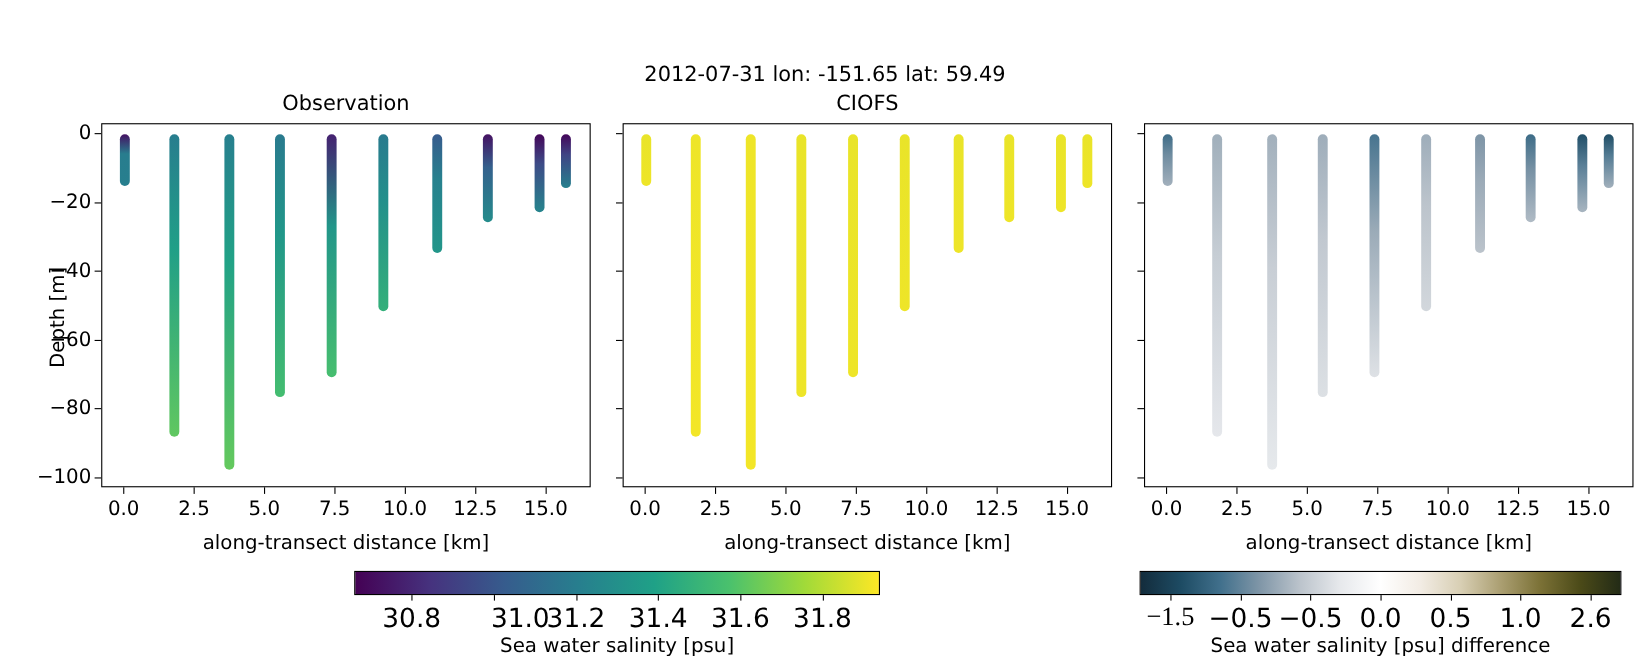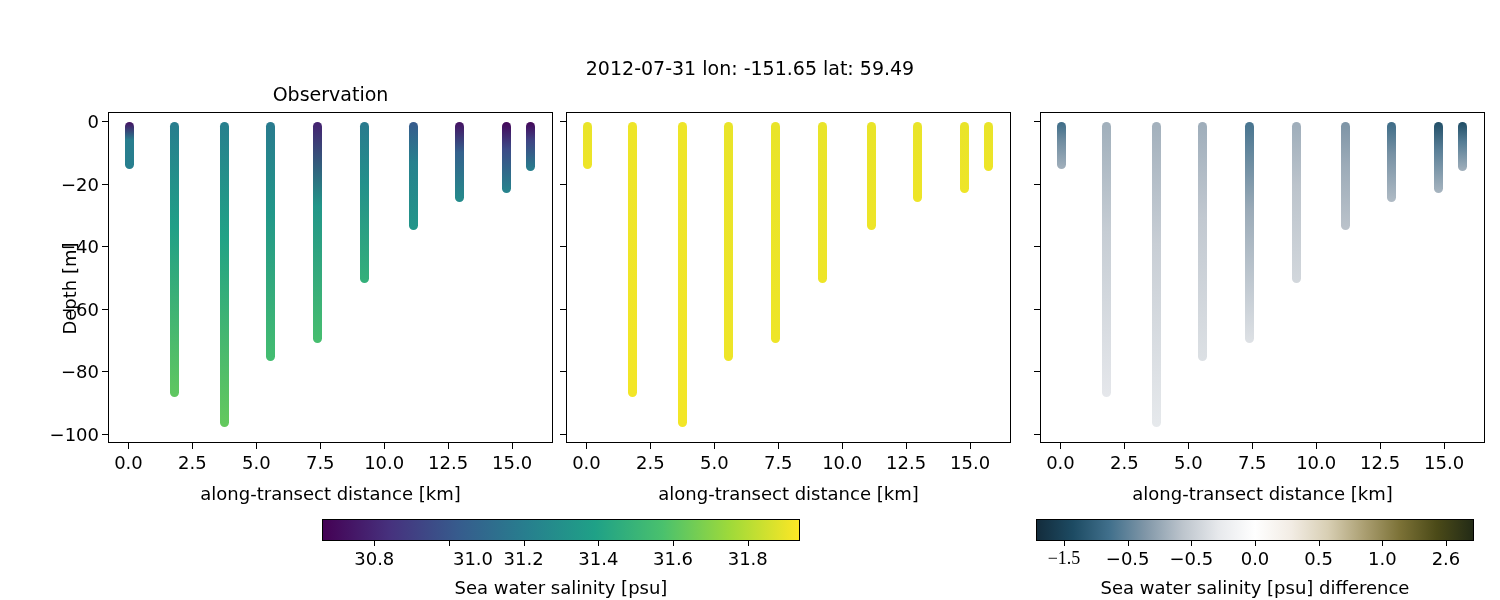--- a/index.html
+++ b/index.html
@@ -51,38 +51,38 @@
   
   .cast{position:absolute;border-radius:5px;}
 
   
   .cbar-wrap{position:absolute;}
   .cbar{position:absolute;left:0;top:0;width:100%;height:100%;
         border:1.1px solid #000;box-sizing:border-box;}
   .cbtick{position:absolute;top:100%;width:0;height:5px;border-left:1.2px solid #000;}
   .cbtick-label{
     position:absolute;top:100%;margin-top:7px;transform:translateX(-50%);
-    font-size:18px;white-space:nowrap;color:#000;
+    font-size:24px;white-space:nowrap;color:#000;
   }
   .cblabel{
     position:absolute;left:0;width:100%;top:100%;margin-top:36px;text-align:center;
     font-size:18px;color:#000;
   }
 </style>
 </head>
 <body>
 
 <div class="fig">
 
   <div class="suptitle">
     <div>2012-07-31 lon: -151.65 lat: 59.49</div>
     <div>Gwa: Salinity from CTD transect</div>
   </div>
 
-  <div class="panel" id="panel-0" style="left:92px;top:112px;width:445px;height:331px;margin-left:16px;">
+  <div class="panel" id="panel-0" style="left:92px;top:112px;width:445px;height:331px;">
     <div class="panel-title">Observation</div>
     <div class="axes" id="axes-0">
         <div class="cast" style="left: 15.9598px; top: 9.36792px; width: 9px; height: 46.8396px; background: linear-gradient(rgb(69, 17, 98) 0%, rgb(40, 125, 142) 38%, rgb(39, 127, 142) 100%);"></div>
         <div class="cast" style="left: 60.7155px; top: 9.36792px; width: 9px; height: 274.792px; background: linear-gradient(rgb(40, 125, 142) 0%, rgb(32, 159, 135) 38%, rgb(96, 199, 96) 100%);"></div>
         <div class="cast" style="left: 110.586px; top: 9.36792px; width: 9px; height: 304.458px; background: linear-gradient(rgb(39, 127, 142) 0%, rgb(33, 162, 134) 38%, rgb(100, 201, 93) 100%);"></div>
         <div class="cast" style="left: 156.621px; top: 9.36792px; width: 9px; height: 238.882px; background: linear-gradient(rgb(41, 122, 142) 0%, rgb(33, 151, 137) 38%, rgb(68, 189, 112) 100%);"></div>
         <div class="cast" style="left: 203.934px; top: 9.36792px; width: 9px; height: 220.146px; background: linear-gradient(rgb(69, 33, 112) 0%, rgb(34, 150, 137) 38%, rgb(71, 190, 111) 100%);"></div>
         <div class="cast" style="left: 251.247px; top: 9.36792px; width: 9px; height: 160.816px; background: linear-gradient(rgb(41, 122, 142) 0%, rgb(35, 144, 139) 38%, rgb(52, 176, 122) 100%);"></div>
         <div class="cast" style="left: 299.839px; top: 9.36792px; width: 9px; height: 107.731px; background: linear-gradient(rgb(55, 91, 141) 0%, rgb(39, 129, 142) 38%, rgb(34, 150, 137) 100%);"></div>
         <div class="cast" style="left: 345.874px; top: 9.36792px; width: 9px; height: 79.6274px; background: linear-gradient(rgb(69, 17, 98) 0%, rgb(52, 97, 141) 38%, rgb(36, 140, 139) 100%);"></div>
@@ -113,20 +113,21 @@
       <div class="xtick-label" style="left: 212.27px;">7.5</div>
       <div class="xtick" style="left: 276.207px;"></div>
       <div class="xtick-label" style="left: 276.207px;">10.0</div>
       <div class="xtick" style="left: 340.144px;"></div>
       <div class="xtick-label" style="left: 340.144px;">12.5</div>
       <div class="xtick" style="left: 404.08px;"></div>
       <div class="xtick-label" style="left: 404.08px;">15.0</div>
     </div>
 
   <div class="panel" id="panel-1" style="left:566px;top:112px;width:445px;height:331px;">
+    <div class="panel-title">CIOFS</div>
     <div class="axes" id="axes-1">
         <div class="cast" style="left: 15.9598px; top: 9.36792px; width: 9px; height: 46.8396px; background: linear-gradient(rgb(233, 228, 41) 0%, rgb(238, 229, 40) 100%);"></div>
         <div class="cast" style="left: 60.7155px; top: 9.36792px; width: 9px; height: 274.792px; background: linear-gradient(rgb(238, 229, 40) 0%, rgb(243, 230, 39) 100%);"></div>
         <div class="cast" style="left: 110.586px; top: 9.36792px; width: 9px; height: 304.458px; background: linear-gradient(rgb(238, 229, 40) 0%, rgb(243, 230, 39) 100%);"></div>
         <div class="cast" style="left: 156.621px; top: 9.36792px; width: 9px; height: 238.882px; background: linear-gradient(rgb(233, 228, 41) 0%, rgb(238, 229, 40) 100%);"></div>
         <div class="cast" style="left: 203.934px; top: 9.36792px; width: 9px; height: 220.146px; background: linear-gradient(rgb(233, 228, 41) 0%, rgb(238, 229, 40) 100%);"></div>
         <div class="cast" style="left: 251.247px; top: 9.36792px; width: 9px; height: 160.816px; background: linear-gradient(rgb(233, 228, 41) 0%, rgb(238, 229, 40) 100%);"></div>
         <div class="cast" style="left: 299.839px; top: 9.36792px; width: 9px; height: 107.731px; background: linear-gradient(rgb(233, 228, 41) 0%, rgb(238, 229, 40) 100%);"></div>
         <div class="cast" style="left: 345.874px; top: 9.36792px; width: 9px; height: 79.6274px; background: linear-gradient(rgb(233, 228, 41) 0%, rgb(238, 229, 40) 100%);"></div>
         <div class="cast" style="left: 393.187px; top: 9.36792px; width: 9px; height: 70.2594px; background: linear-gradient(rgb(233, 228, 41) 0%, rgb(238, 229, 40) 100%);"></div>

